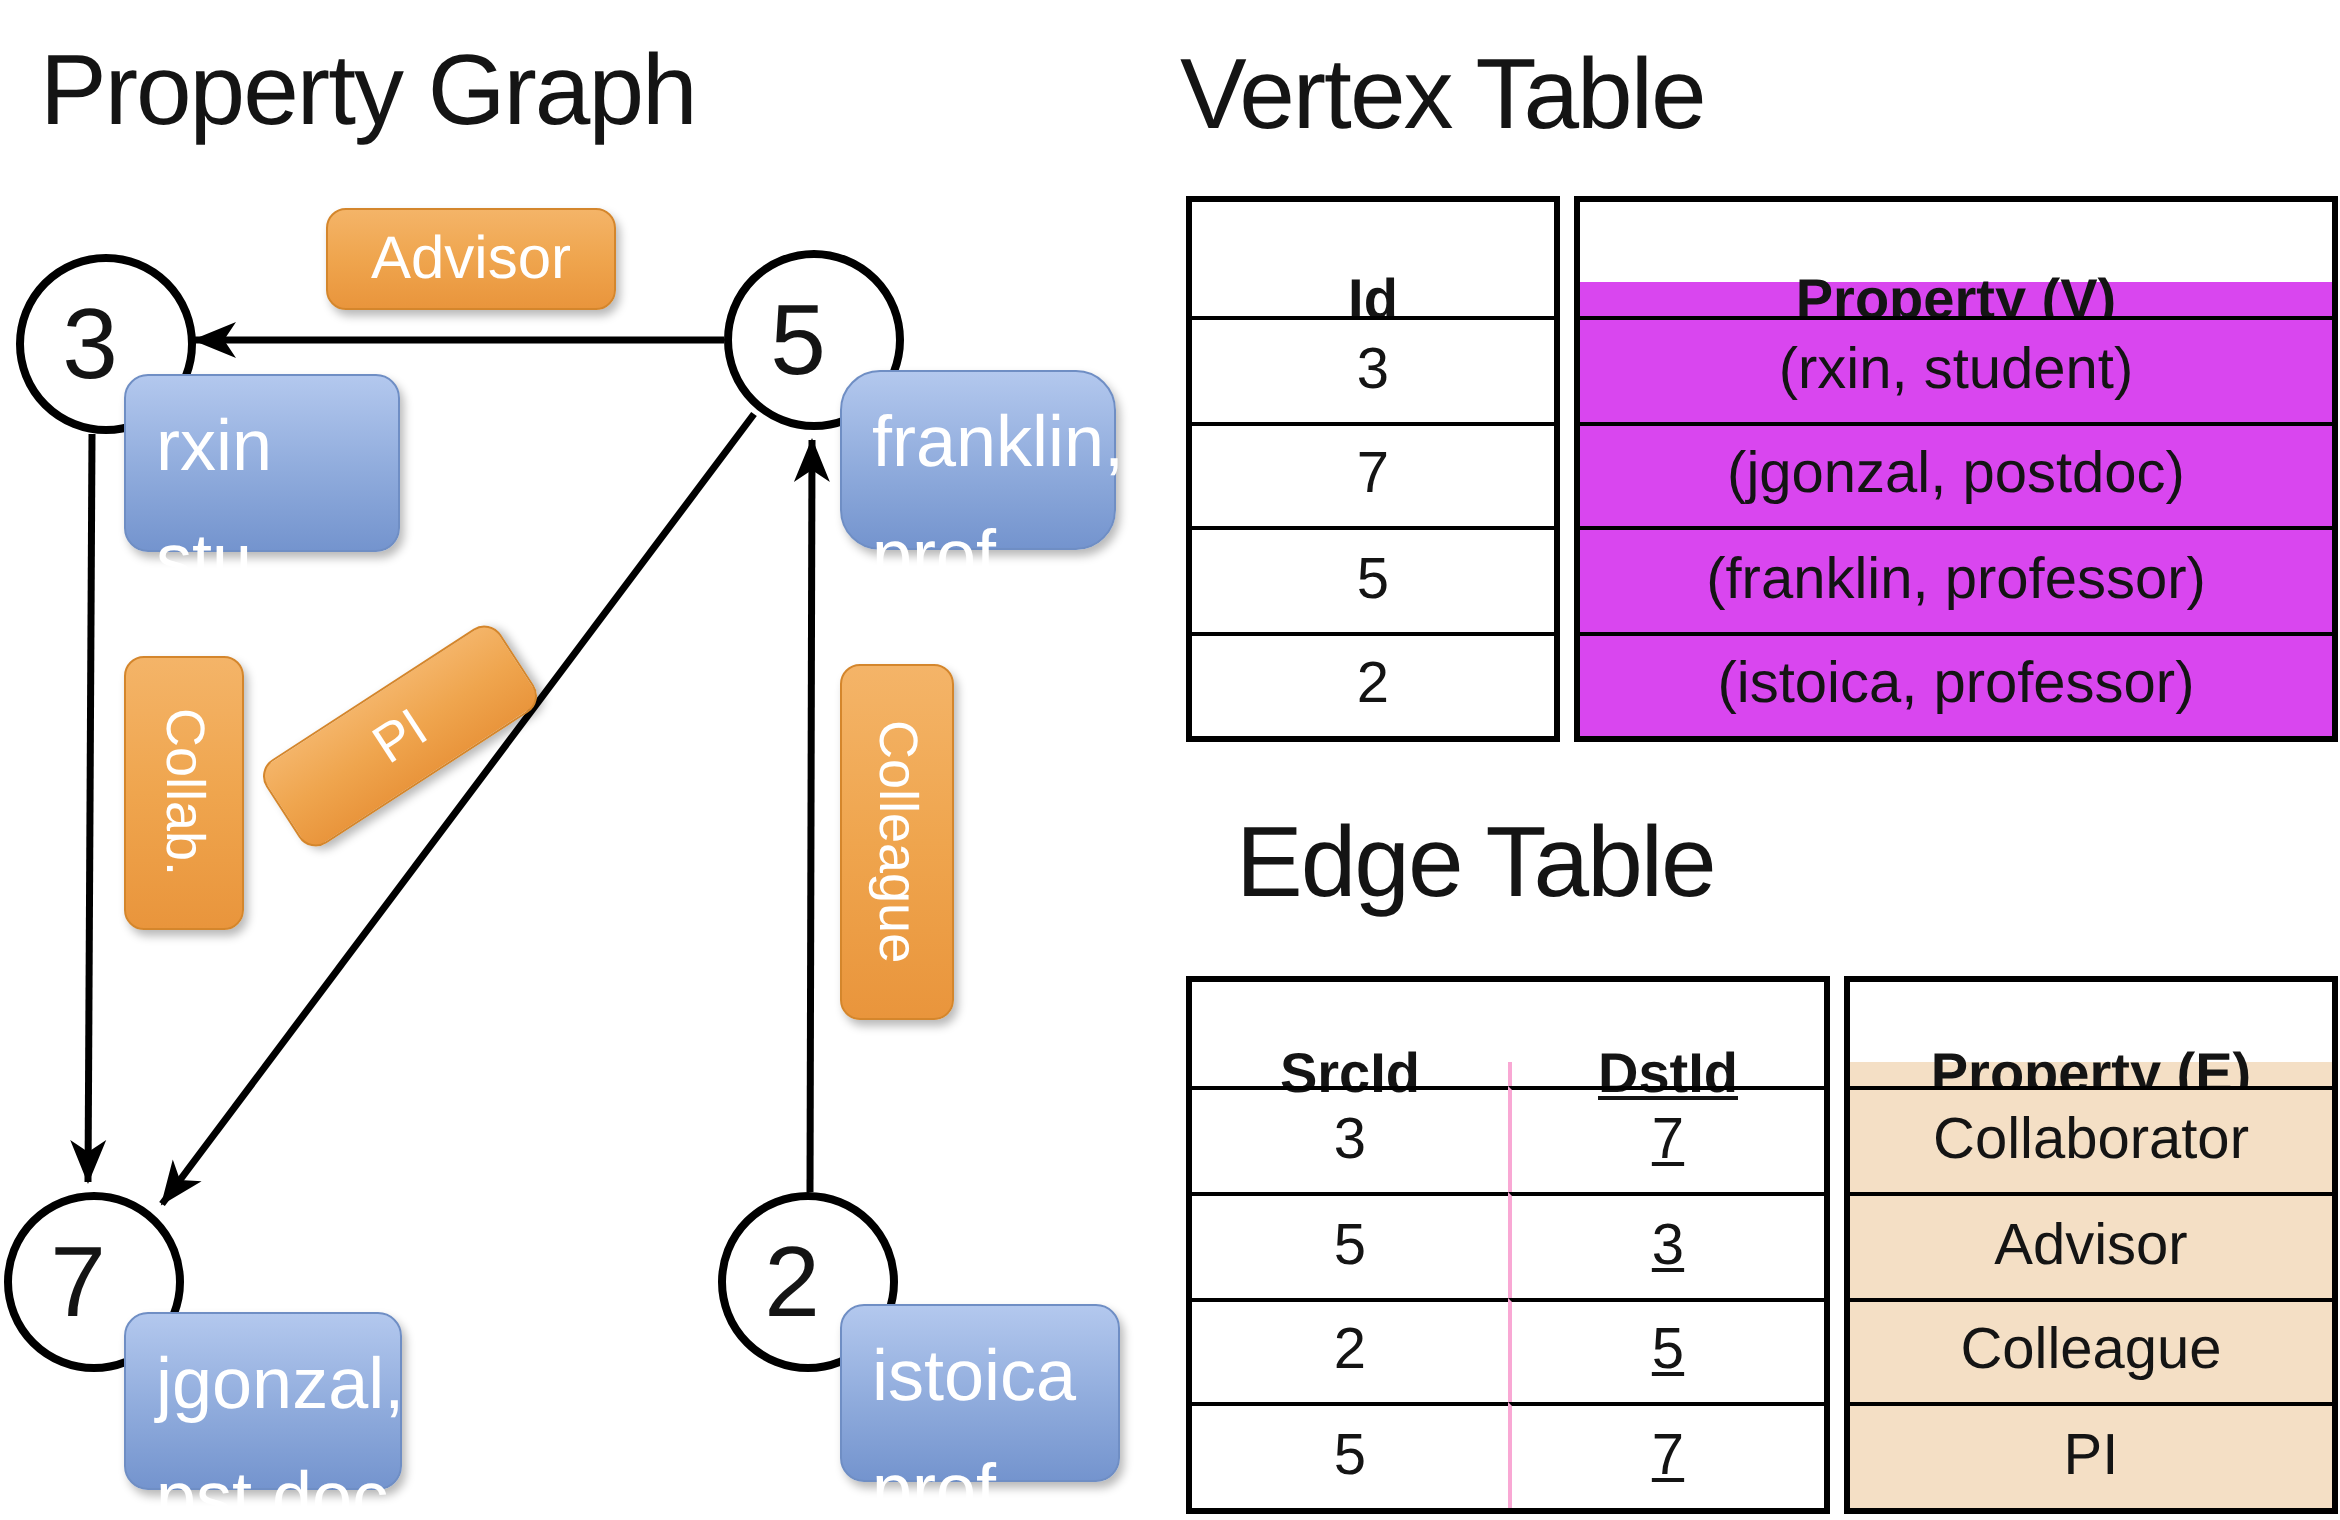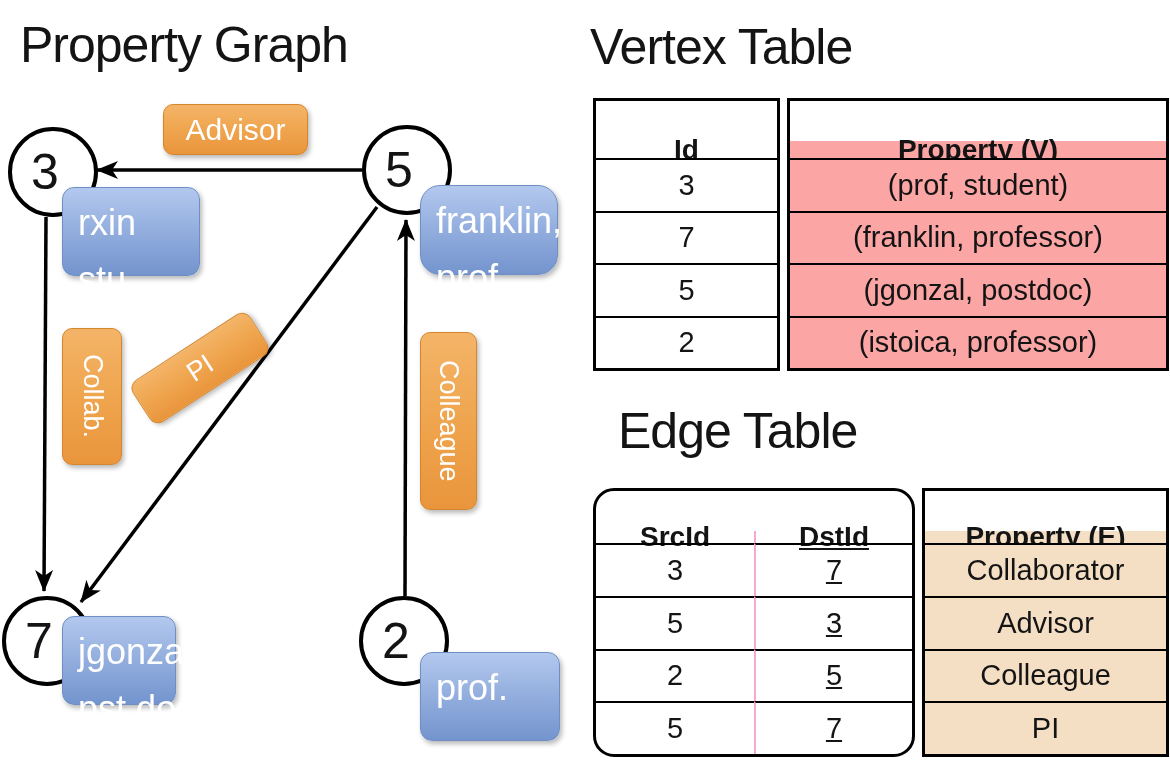--- a/index.html
+++ b/index.html
@@ -38,21 +38,21 @@
   .ttable {
     position:absolute; box-sizing:border-box; display:grid;
     background:#fff; border:3px solid #000;
   }
   .cell {
     display:flex; align-items:center; justify-content:center;
     font-size:29px; border-top:2px solid #000; white-space:nowrap; color:#141414;
   }
   .cell.hdr { font-weight:bold; font-size:28px; border-top:none;margin-top:40px; }
   .cell.vline { border-left:2px solid #f9a8d4;text-decoration:underline; }
-  .bgblue { background:#fca5a5; }
+  .bgblue { background:#d946ef; }
   .bgtan  { background:#f4dfc5; }
 </style>
 </head>
 <body>
 
 <div class="canvas">
 
   <div class="big-title" style="left:20px; top:16px; width:540px;">Property Graph</div>
 
   <svg class="edges" width="585" height="760" viewBox="0 0 585 760">
@@ -81,54 +81,55 @@
     </div>
 
   <div class="vbox" style="left:62px;  top:187px; width:138px; height:89px;">
     <div>rxin</div>
     <div>stu.</div>
   </div>
   <div class="vbox" style="left:420px; top:185px; width:138px; height:90px;border-radius:20px;">
     <div>franklin,</div>
     <div>prof.</div>
   </div>
-  <div class="vbox" style="left:62px;  top:616px; width:114px; height:89px;">
+  <div class="vbox" style="left:62px;  top:656px; width:139px; height:89px;">
     <div>jgonzal,</div>
     <div>pst.doc.</div>
   </div>
   <div class="vbox" style="left:420px; top:652px; width:140px; height:89px;">
+    <div>istoica</div>
     <div>prof.</div>
   </div>
 
   <div class="obox" style="left:163px; top:104px; width:145px; height:51px;">Advisor</div>
   <div class="obox vertical" style="left:62px; top:328px; width:60px; height:137px;">Collab.</div>
   <div class="obox tilted" style="left:130px; top:343px; width:140px; height:50px;">PI</div>
   <div class="obox vertical" style="left:420px; top:332px; width:57px; height:178px;">Colleague</div>
 
   <div class="big-title" style="left:590px; top:18px; width:530px;">Vertex Table</div>
 
   <div class="ttable" style="left:593px; top:98px; width:187px; height:273px; grid-template-rows:57px 1fr 1fr 1fr 1fr;">
     <div class="cell hdr">Id</div>
     <div class="cell">3</div>
     <div class="cell">7</div>
     <div class="cell">5</div>
     <div class="cell">2</div>
   </div>
 
   <div class="ttable" style="left:787px; top:98px; width:382px; height:273px; grid-template-rows:57px 1fr 1fr 1fr 1fr;">
     <div class="cell hdr bgblue">Property (V)</div>
-    <div class="cell bgblue">(prof, student)</div>
+    <div class="cell bgblue">(rxin, student)</div>
+    <div class="cell bgblue">(jgonzal, postdoc)</div>
     <div class="cell bgblue">(franklin, professor)</div>
-    <div class="cell bgblue">(jgonzal, postdoc)</div>
     <div class="cell bgblue">(istoica, professor)</div>
   </div>
 
   <div class="big-title" style="left:618px; top:402px; width:530px;">Edge Table</div>
 
-  <div class="ttable" style="left:593px; top:488px; width:322px; height:269px; grid-template-columns:158px 1fr; grid-template-rows:52px 1fr 1fr 1fr 1fr;border-radius:21px;">
+  <div class="ttable" style="left:593px; top:488px; width:322px; height:269px; grid-template-columns:158px 1fr; grid-template-rows:52px 1fr 1fr 1fr 1fr;">
     <div class="cell hdr">SrcId</div>
     <div class="cell hdr vline">DstId</div>
     <div class="cell">3</div>
     <div class="cell vline">7</div>
     <div class="cell">5</div>
     <div class="cell vline">3</div>
     <div class="cell">2</div>
     <div class="cell vline">5</div>
     <div class="cell">5</div>
     <div class="cell vline">7</div>

